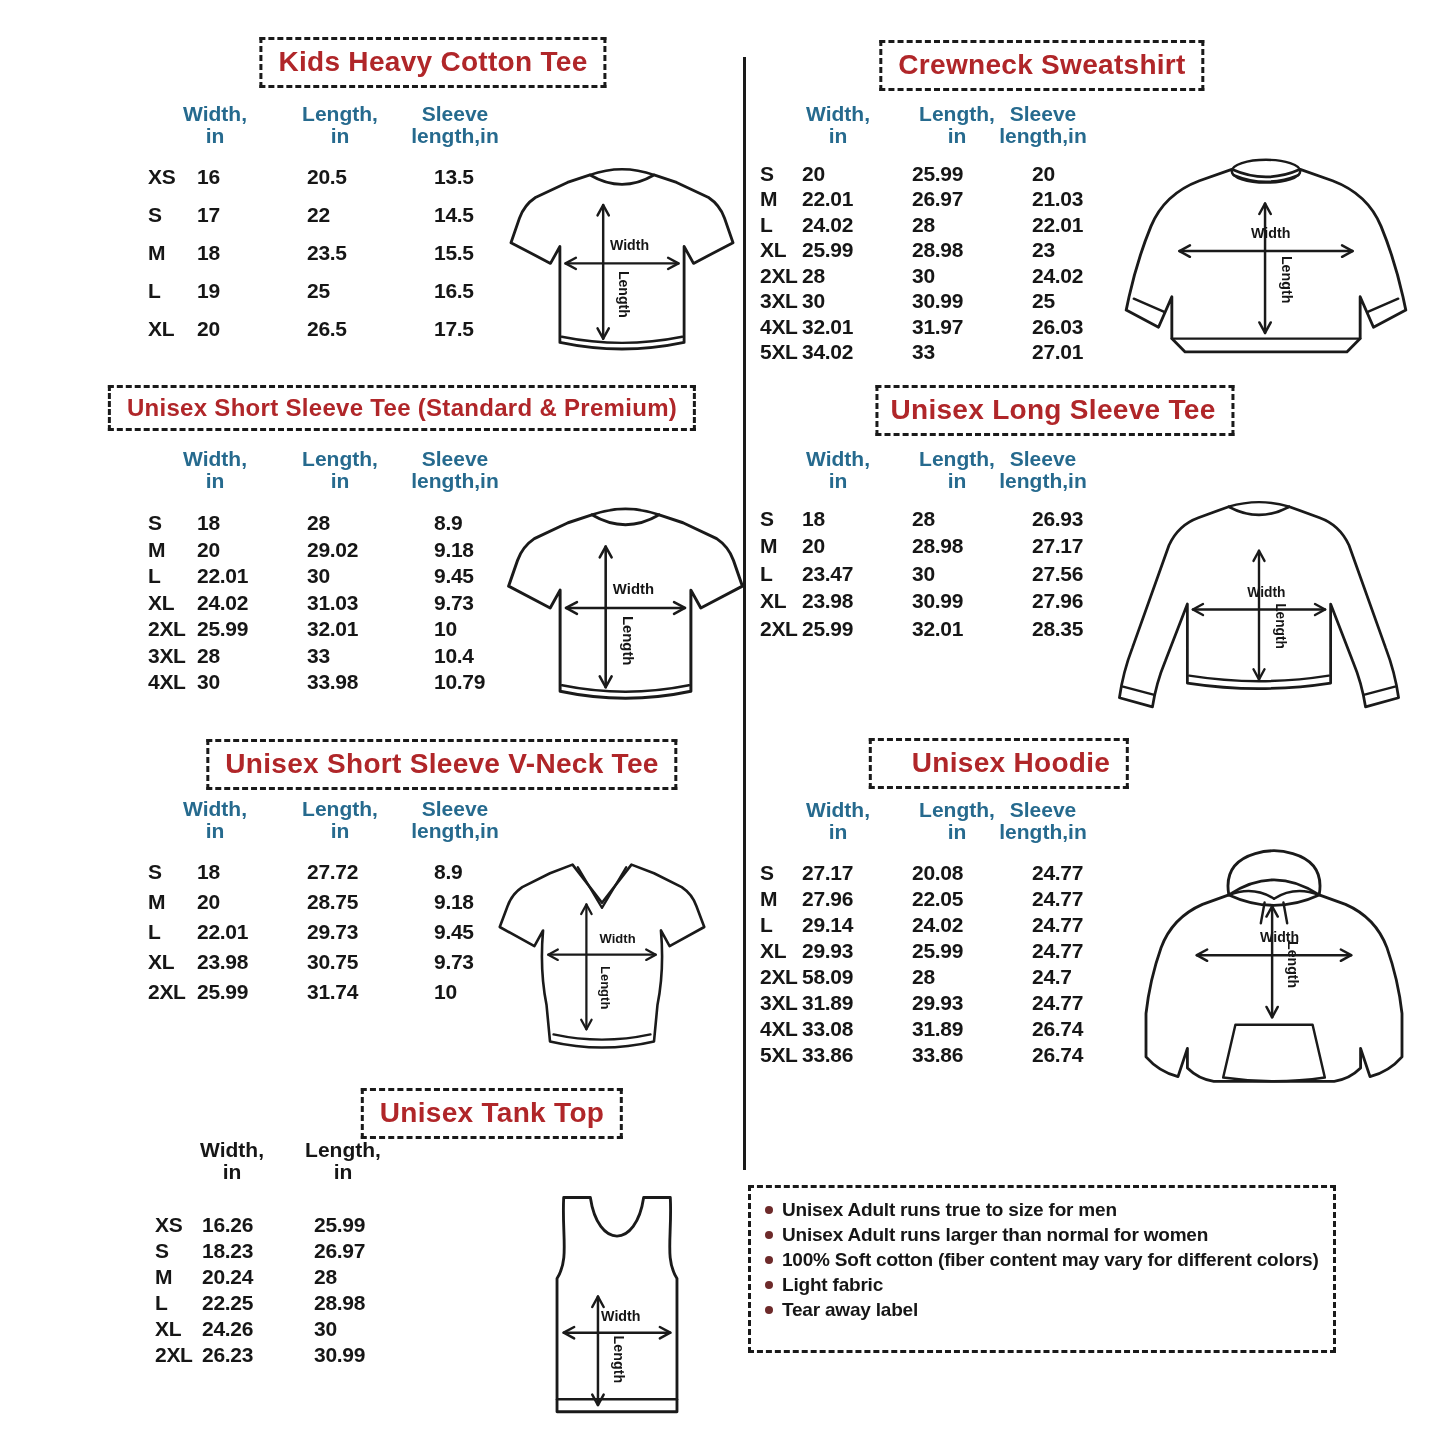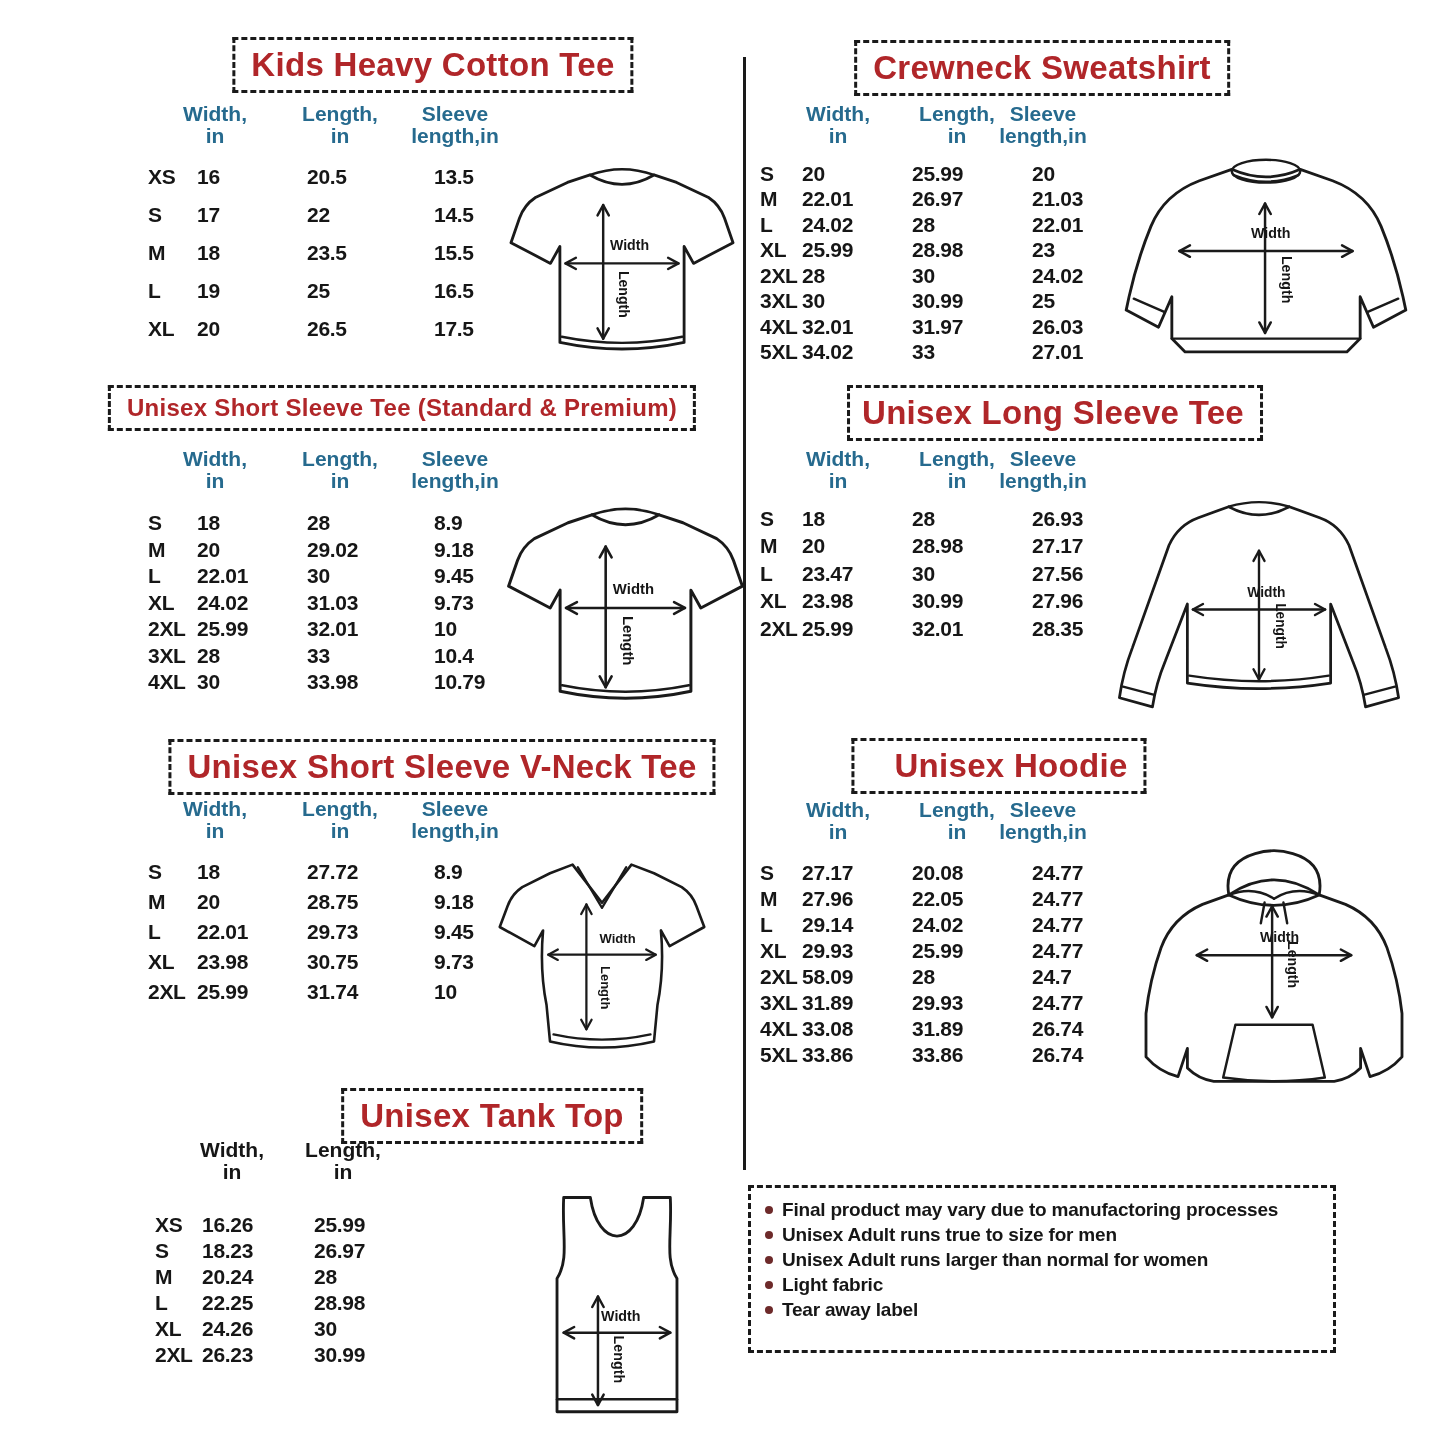--- a/index.html
+++ b/index.html
@@ -4,21 +4,21 @@
 <style>
   html,body{margin:0;padding:0;}
   body{
     width:1445px;height:1445px;position:relative;background:#ffffff;
     font-family:"Liberation Sans",sans-serif;font-weight:bold;color:#161616;
     overflow:hidden;
   }
   .titlebox{
     position:absolute;transform:translateX(-50%);
     border:3px dashed #1a1a1a;background:#fff;
-    padding:7px 16px;font-size:33px;line-height:1.1;white-space:nowrap;
+    padding:7px 16px;font-size:28px;line-height:1.1;white-space:nowrap;
     color:#b02629;letter-spacing:0.3px;
   }
   .t-long{font-size:24px;}
   .thead{position:absolute;height:60px;}
   .thead span{
     position:absolute;bottom:4px;transform:translateX(-50%);
     color:#266a8e;font-size:21px;text-align:center;white-space:pre-line;line-height:1.08;
   }
   .thead.black span{color:#161616;}
   .lt .hw{left:67px}.lt .hl{left:192px}.lt .hs{left:307px}
@@ -307,32 +307,32 @@
       </g>
     <text x="166" y="102" text-anchor="middle">Width</text>
     <text x="175" y="126" text-anchor="middle" transform="rotate(90 175 126)">Length</text>
   </svg>
 </div>
 
 <div class="notesbox">
   <ul>
     <li>
         <span class="dot"></span>
-        <span>Final product may vary due to manufactoring processes</span>
-      </li>
-    <li>
-        <span class="dot"></span>
         <span>Unisex Adult runs true to size for men</span>
       </li>
     <li>
         <span class="dot"></span>
         <span>Unisex Adult runs larger than normal for women</span>
       </li>
     <li>
         <span class="dot"></span>
+        <span>100% Soft cotton (fiber content may vary for different colors)</span>
+      </li>
+    <li>
+        <span class="dot"></span>
         <span>Light fabric</span>
       </li>
     <li>
         <span class="dot"></span>
         <span>Tear away label</span>
       </li>
   </ul>
 </div>
 
 </body></html>

